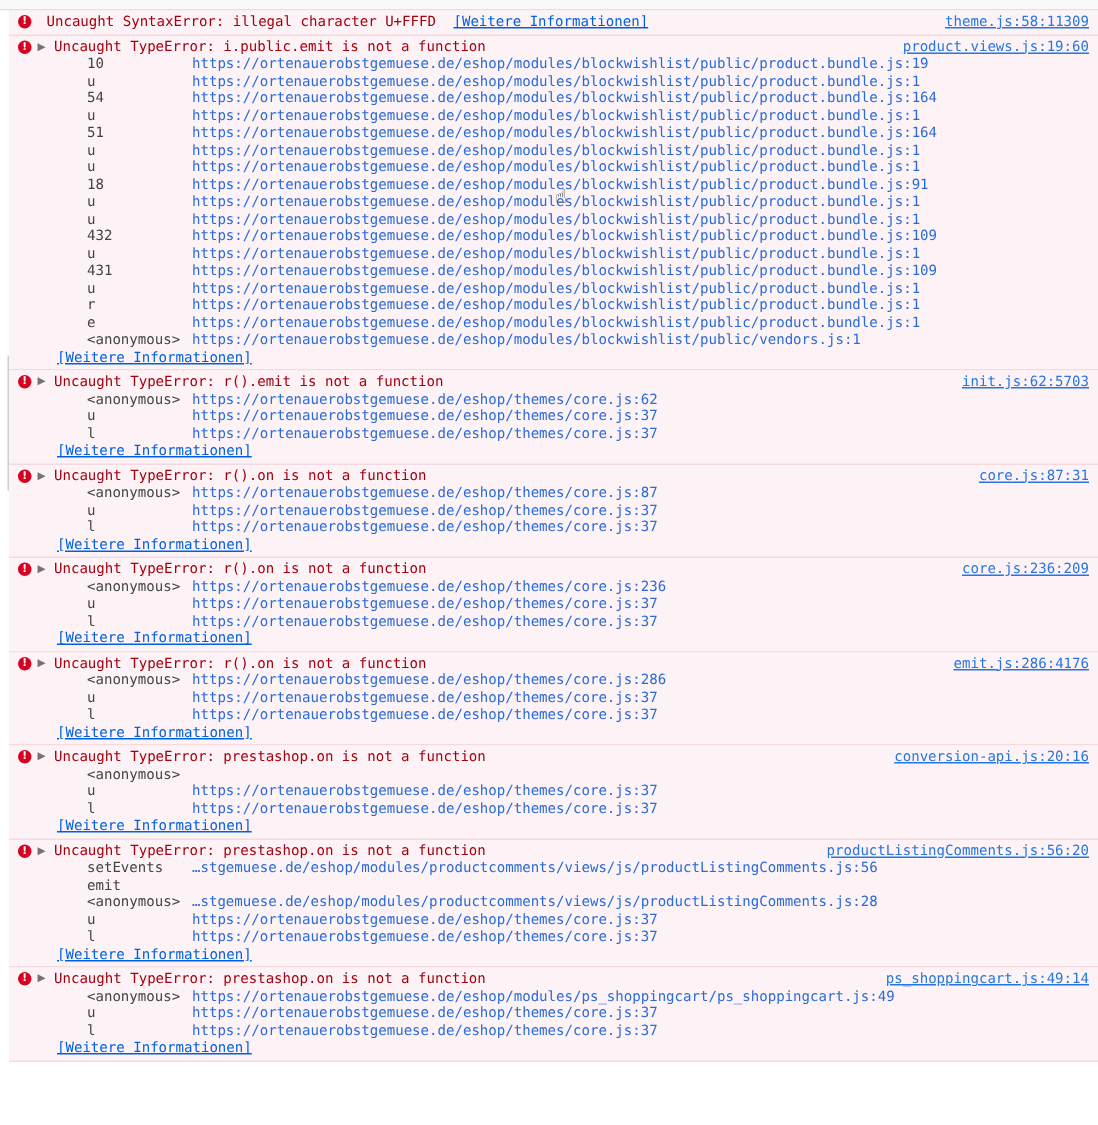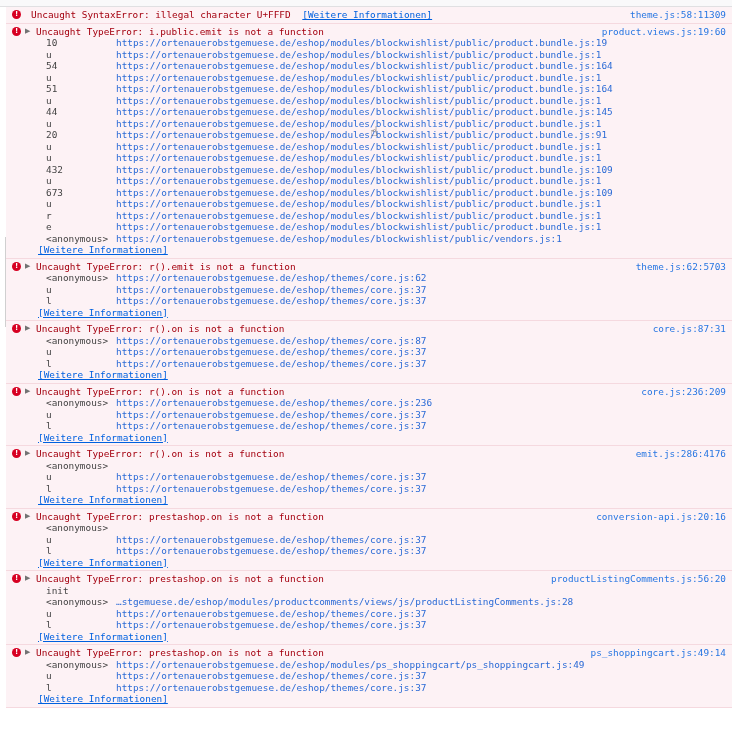--- a/index.html
+++ b/index.html
@@ -38,25 +38,25 @@
   }
   .msg .twisty {
     position: absolute; left: 19px; top: 2px;
     color: #737373; font-size: 7px;
     font-family: "DejaVu Sans", sans-serif;
   }
   .msg.simple { padding-left: 25px; }
   .msg-text { color: #a4000f; }
   .source {
     position: absolute; right: 6px; top: 2px;
-    color: #0060df; opacity: 0.85;
+    color: #0060df; text-decoration: underline; opacity: 0.85;
   }
   .frames { margin-left: 10px; }
   .frame { display: flex; white-space: nowrap; }
-  .frame .fn { width: 70px; color: #444; flex: none; }
+  .frame .fn { width: 70px; color: #444; flex: none; margin-left: 12px; }
   .frame .loc { color: #2b6bd6; }
   .more {
     color: #0060df; text-decoration: underline; margin-left: 2px;
   }
   .inline-more { color: #0060df; text-decoration: underline; margin-left: 6px; }
   .cursor {
     position: absolute; left: 370px; top: 124px; width: 10px; height: 14px;
     font-family: "DejaVu Sans", sans-serif; font-size: 13px; color: #333;
   }
 </style>
@@ -102,49 +102,45 @@
           </div>
           <div class="frame">
             <span class="fn">51</span>
             <span class="loc">https://ortenauerobstgemuese.de/eshop/modules/blockwishlist/public/product.bundle.js:164</span>
           </div>
           <div class="frame">
             <span class="fn">u</span>
             <span class="loc">https://ortenauerobstgemuese.de/eshop/modules/blockwishlist/public/product.bundle.js:1</span>
           </div>
           <div class="frame">
-            <span class="fn">44</span>
-            <span class="loc">https://ortenauerobstgemuese.de/eshop/modules/blockwishlist/public/product.bundle.js:145</span>
-          </div>
-          <div class="frame">
-            <span class="fn">u</span>
-            <span class="loc">https://ortenauerobstgemuese.de/eshop/modules/blockwishlist/public/product.bundle.js:1</span>
-          </div>
-          <div class="frame">
-            <span class="fn">20</span>
+            <span class="fn">u</span>
+            <span class="loc">https://ortenauerobstgemuese.de/eshop/modules/blockwishlist/public/product.bundle.js:1</span>
+          </div>
+          <div class="frame">
+            <span class="fn">18</span>
             <span class="loc">https://ortenauerobstgemuese.de/eshop/modules/blockwishlist/public/product.bundle.js:91</span>
           </div>
           <div class="frame">
             <span class="fn">u</span>
             <span class="loc">https://ortenauerobstgemuese.de/eshop/modules/blockwishlist/public/product.bundle.js:1</span>
           </div>
           <div class="frame">
             <span class="fn">u</span>
             <span class="loc">https://ortenauerobstgemuese.de/eshop/modules/blockwishlist/public/product.bundle.js:1</span>
           </div>
           <div class="frame">
             <span class="fn">432</span>
             <span class="loc">https://ortenauerobstgemuese.de/eshop/modules/blockwishlist/public/product.bundle.js:109</span>
           </div>
           <div class="frame">
             <span class="fn">u</span>
             <span class="loc">https://ortenauerobstgemuese.de/eshop/modules/blockwishlist/public/product.bundle.js:1</span>
           </div>
           <div class="frame">
-            <span class="fn">673</span>
+            <span class="fn">431</span>
             <span class="loc">https://ortenauerobstgemuese.de/eshop/modules/blockwishlist/public/product.bundle.js:109</span>
           </div>
           <div class="frame">
             <span class="fn">u</span>
             <span class="loc">https://ortenauerobstgemuese.de/eshop/modules/blockwishlist/public/product.bundle.js:1</span>
           </div>
           <div class="frame">
             <span class="fn">r</span>
             <span class="loc">https://ortenauerobstgemuese.de/eshop/modules/blockwishlist/public/product.bundle.js:1</span>
           </div>
@@ -156,21 +152,21 @@
             <span class="fn">&lt;anonymous&gt;</span>
             <span class="loc">https://ortenauerobstgemuese.de/eshop/modules/blockwishlist/public/vendors.js:1</span>
           </div>
         </div>
         <div><span class="more">[Weitere Informationen]</span></div>
       </div>
       <div class="msg">
         <span class="err-icon">!</span>
         <span class="twisty">▶</span>
         <div class="msg-text">Uncaught TypeError: r().emit is not a function</div>
-        <span class="source">theme.js:62:5703</span>
+        <span class="source">init.js:62:5703</span>
         <div class="frames">
           <div class="frame">
             <span class="fn">&lt;anonymous&gt;</span>
             <span class="loc">https://ortenauerobstgemuese.de/eshop/themes/core.js:62</span>
           </div>
           <div class="frame">
             <span class="fn">u</span>
             <span class="loc">https://ortenauerobstgemuese.de/eshop/themes/core.js:37</span>
           </div>
           <div class="frame">
@@ -223,20 +219,21 @@
         <div><span class="more">[Weitere Informationen]</span></div>
       </div>
       <div class="msg">
         <span class="err-icon">!</span>
         <span class="twisty">▶</span>
         <div class="msg-text">Uncaught TypeError: r().on is not a function</div>
         <span class="source">emit.js:286:4176</span>
         <div class="frames">
           <div class="frame">
             <span class="fn">&lt;anonymous&gt;</span>
+            <span class="loc">https://ortenauerobstgemuese.de/eshop/themes/core.js:286</span>
           </div>
           <div class="frame">
             <span class="fn">u</span>
             <span class="loc">https://ortenauerobstgemuese.de/eshop/themes/core.js:37</span>
           </div>
           <div class="frame">
             <span class="fn">l</span>
             <span class="loc">https://ortenauerobstgemuese.de/eshop/themes/core.js:37</span>
           </div>
         </div>
@@ -262,21 +259,25 @@
         </div>
         <div><span class="more">[Weitere Informationen]</span></div>
       </div>
       <div class="msg">
         <span class="err-icon">!</span>
         <span class="twisty">▶</span>
         <div class="msg-text">Uncaught TypeError: prestashop.on is not a function</div>
         <span class="source">productListingComments.js:56:20</span>
         <div class="frames">
           <div class="frame">
-            <span class="fn">init</span>
+            <span class="fn">setEvents</span>
+            <span class="loc">…stgemuese.de/eshop/modules/productcomments/views/js/productListingComments.js:56</span>
+          </div>
+          <div class="frame">
+            <span class="fn">emit</span>
           </div>
           <div class="frame">
             <span class="fn">&lt;anonymous&gt;</span>
             <span class="loc">…stgemuese.de/eshop/modules/productcomments/views/js/productListingComments.js:28</span>
           </div>
           <div class="frame">
             <span class="fn">u</span>
             <span class="loc">https://ortenauerobstgemuese.de/eshop/themes/core.js:37</span>
           </div>
           <div class="frame">

